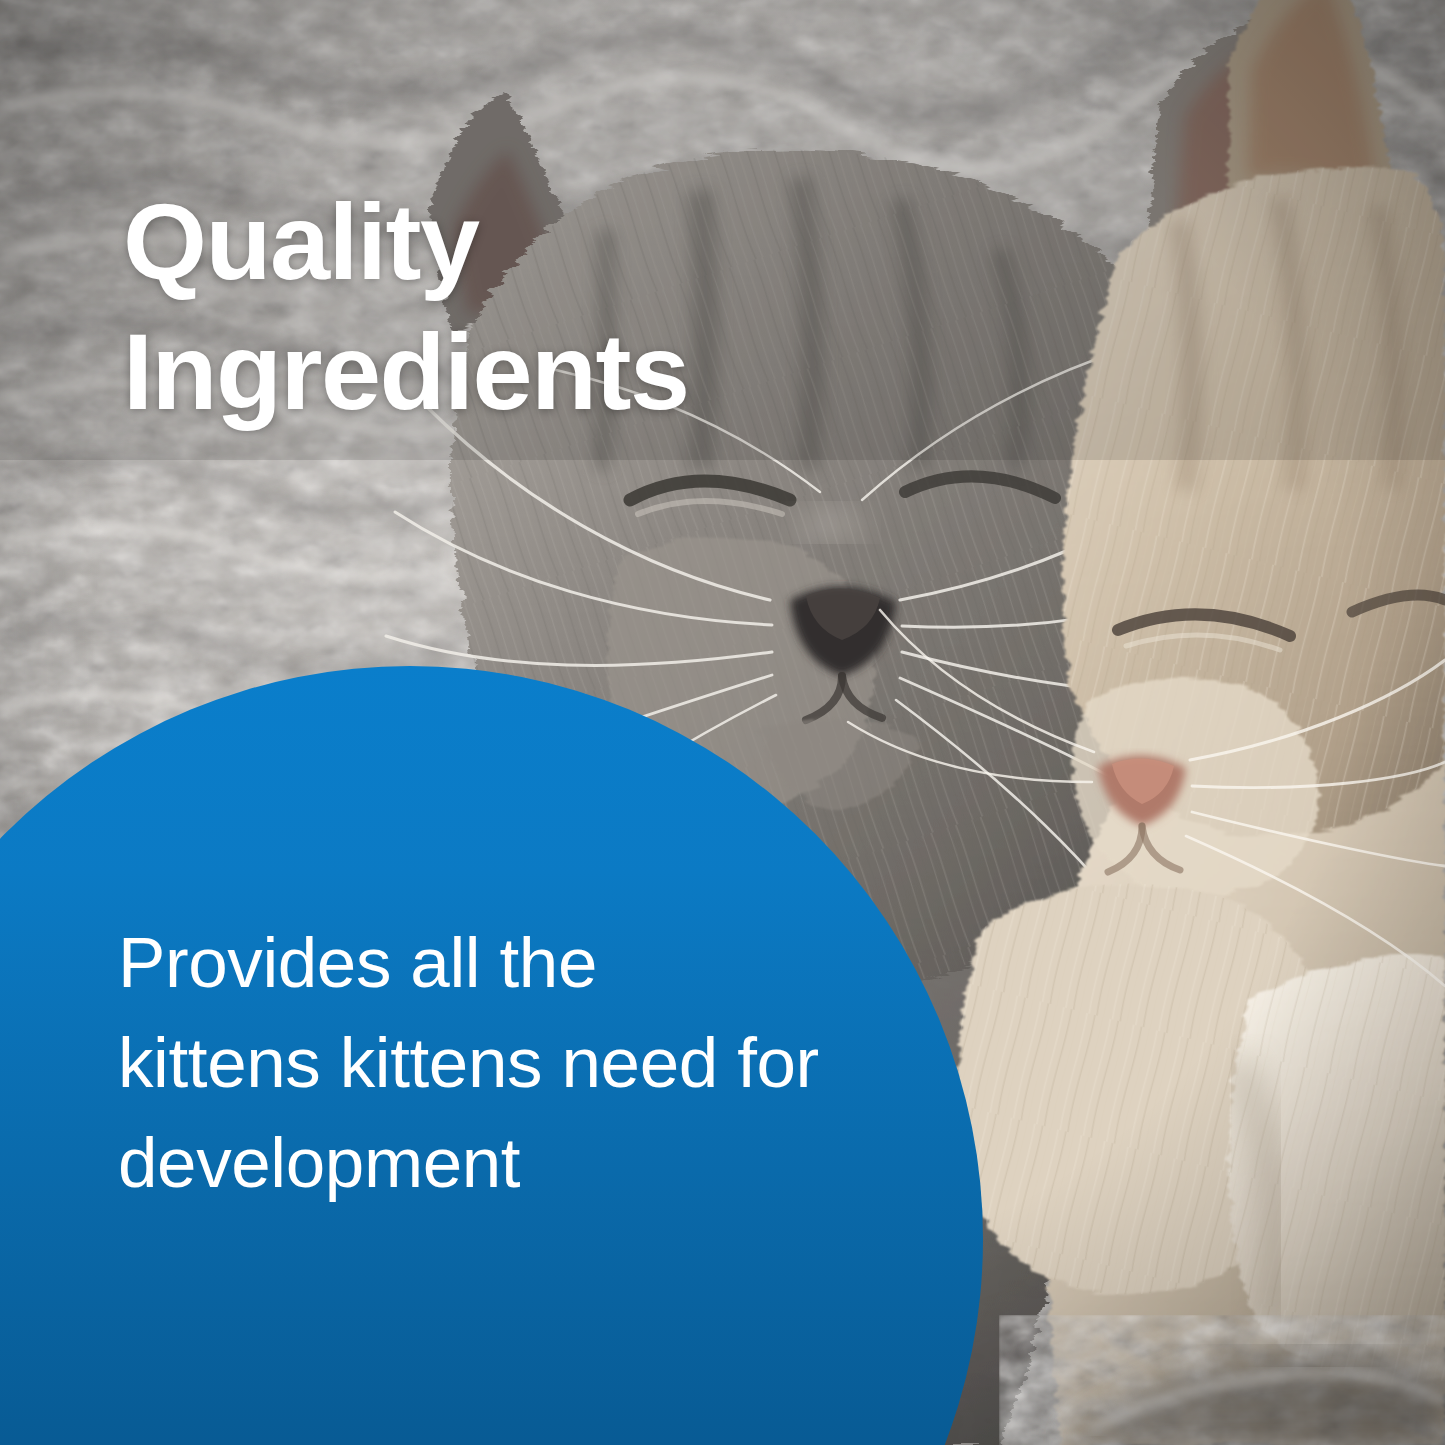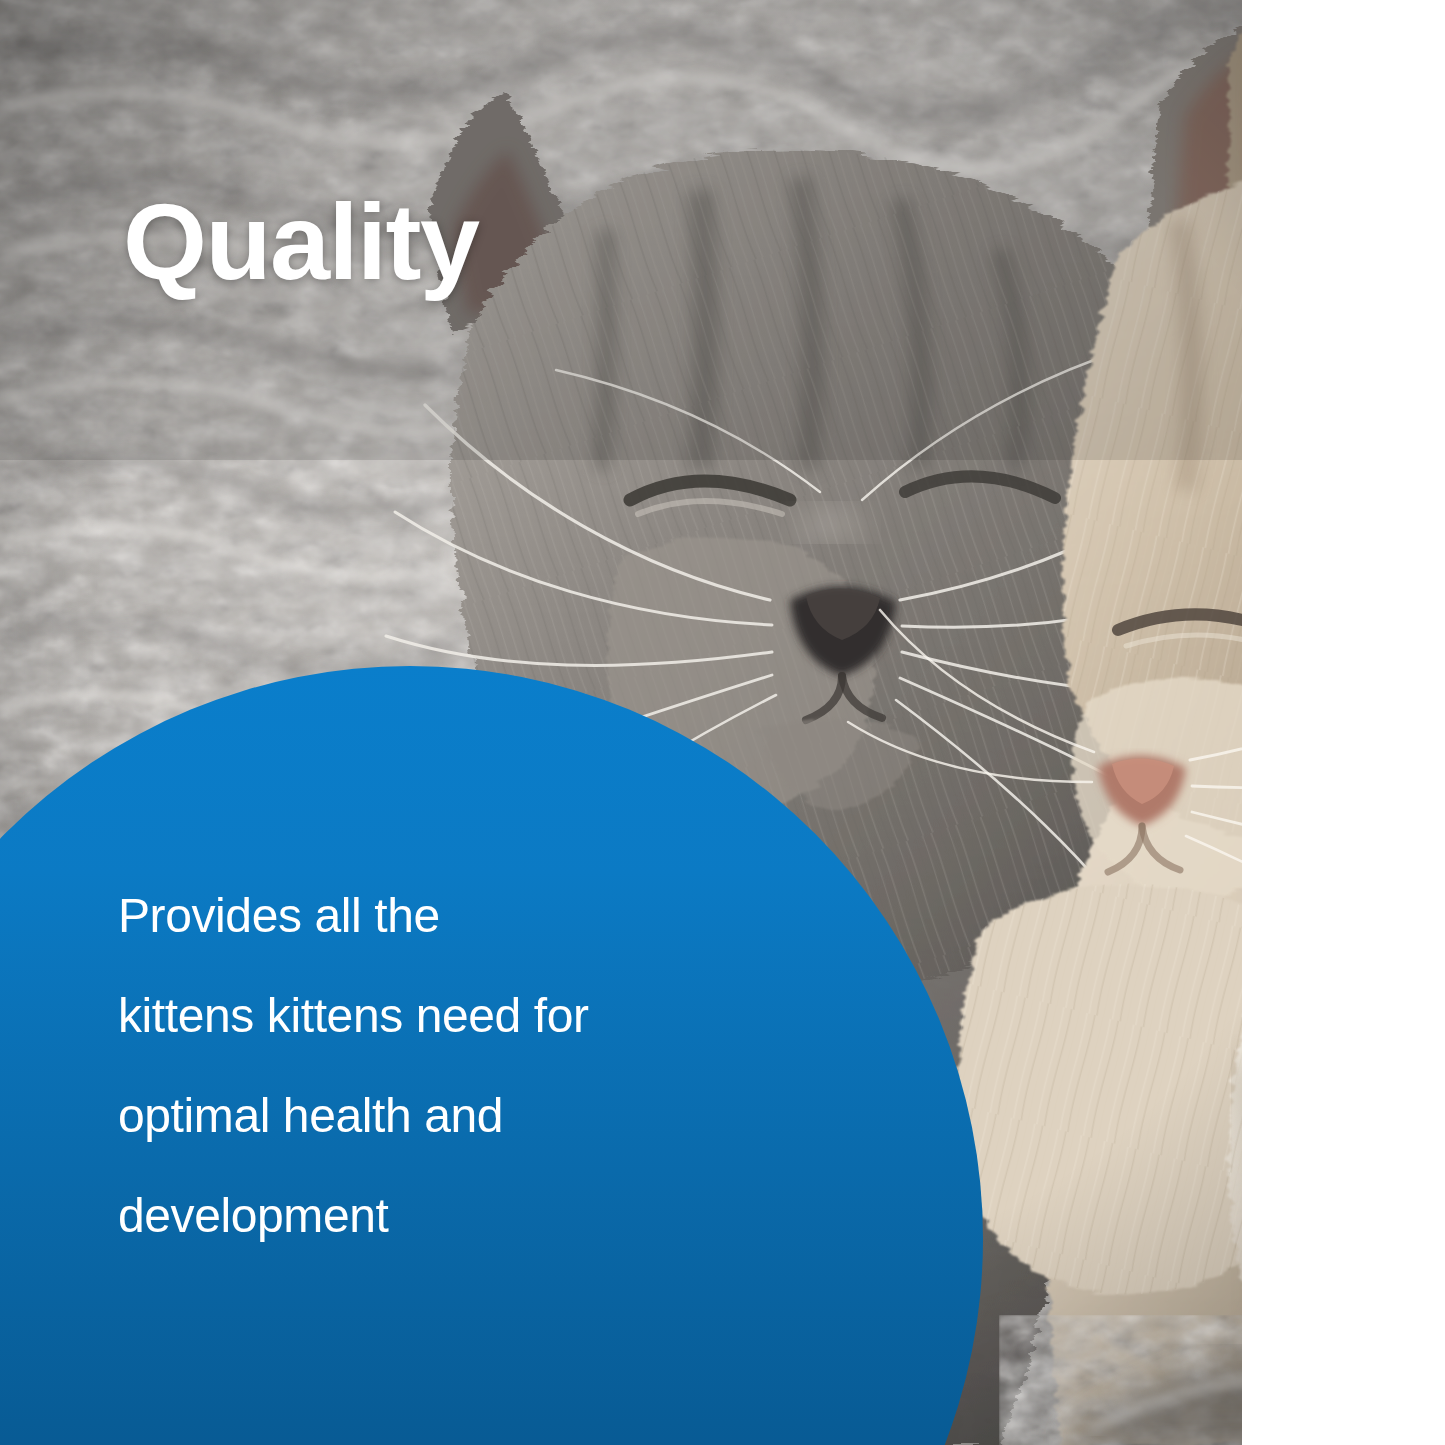--- a/index.html
+++ b/index.html
@@ -2,21 +2,21 @@
 <html><head>
 <meta charset="utf-8">
 <style>
   html, body {
     margin: 0;
     padding: 0;
     background: #ffffff;
   }
   #poster {
     position: relative;
-    width: 1242px;
+    width: 1445px;
     height: 1445px;
     overflow: hidden;
     font-family: "Liberation Sans", sans-serif;
     background: #6b6560;
     text-decoration: underline;
   }
   #photo-layer {
     position: absolute;
     inset: 0;
     width: 1445px;
@@ -40,24 +40,24 @@
     font-size: 108px;
     font-weight: bold;
     line-height: 1.2;
     letter-spacing: -1.5px;
     text-shadow: 0 2px 10px rgba(0,0,0,0.32);
   }
   #headline .hl-line { display: block; white-space: nowrap; }
   #body-copy {
     position: absolute;
     left: 118px;
-    top: 818px;
+    top: 842px;
     width: 790px;
     color: #ffffff;
-    font-size: 48px;
+    font-size: 71px;
     font-weight: normal;
     line-height: 100px;
     letter-spacing: -0.4px;
   }
   #body-copy .bc-line { display: block; white-space: nowrap; }
 </style>
 </head>
 <body>
 
 <div id="poster">
@@ -298,22 +298,22 @@
     </g>
 
     <rect x="0" y="0" width="1445" height="1445" fill="url(#vignette)"></rect>
     <rect x="0" y="0" width="1445" height="460" fill="#1a1a1a" opacity="0.14"></rect>
   </svg>
 
   <div id="blue-circle"></div>
 
   <h1 id="headline">
     <span class="hl-line">Quality</span>
+    <span class="hl-line">Ingredients</span>
   </h1>
 
   <p id="body-copy">
     <span class="bc-line">Provides all the</span>
     <span class="bc-line">kittens kittens need for</span>
-    <span class="bc-line">optimal health and</span>
     <span class="bc-line">development</span>
   </p>
 
 </div>
 
 </body></html>

